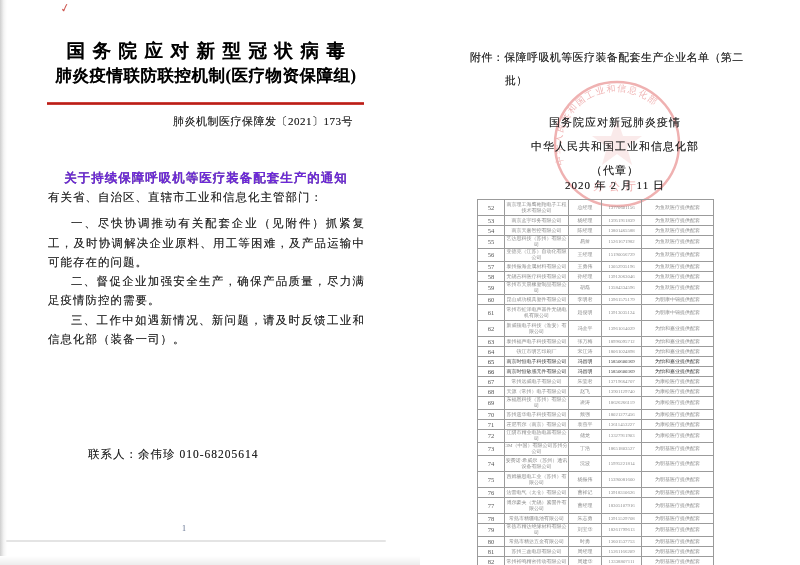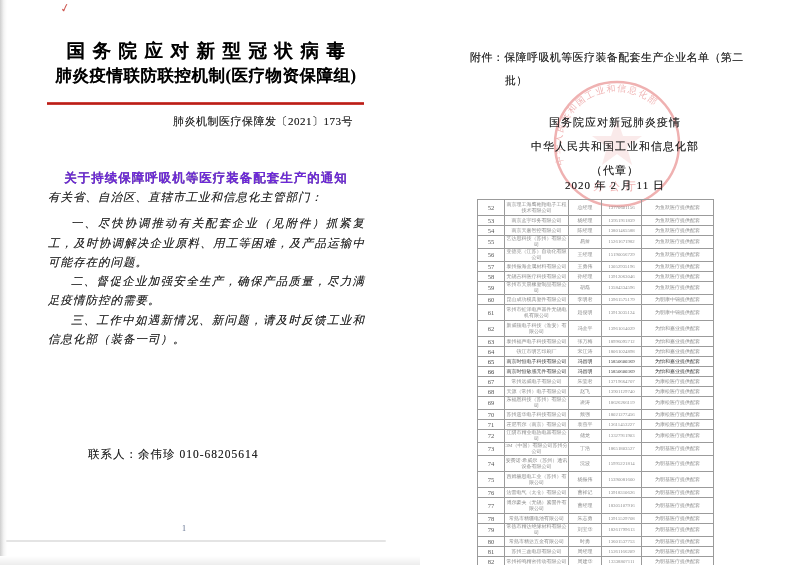--- a/index.html
+++ b/index.html
@@ -15,21 +15,21 @@
   .scan-line{left:6px;top:540px;width:380px;height:2px;background:#e4e4e4;border-radius:2px;}
   .pen-mark{left:60px;top:1px;color:#c4372f;font-size:12px;transform:rotate(-12deg);opacity:.85;font-family:"DejaVu Sans",sans-serif;}
   
   .red-head{left:46px;top:42px;width:320px;text-align:center;color:#000000;font-weight:bold;line-height:1;}
   .red-head .l1{font-size:18.5px;letter-spacing:7.5px;margin-left:7px;white-space:nowrap;}
   .red-head .l2{font-size:16.5px;letter-spacing:.5px;margin-top:7px;white-space:nowrap;}
   .red-rule{left:47px;top:102px;width:317px;height:3px;background:linear-gradient(to bottom,#d9534c,#b21a14 55%,#d9534c);}
   .doc-no{left:158px;top:114px;width:210px;text-align:center;font-size:11px;white-space:nowrap;letter-spacing:.5px;}
   .doc-title{left:46px;top:151px;width:320px;text-align:center;font-weight:bold;font-size:12.5px;letter-spacing:1px;color:#6d28d9;white-space:nowrap;margin-top:19px;}
   .body-block{left:48px;top:188px;width:317px;font-size:11.5px;line-height:19.3px;letter-spacing:1px;text-align:justify;}
-  .body-block p{margin:0;text-indent:2em;font-style:italic;}
+  .body-block p{margin:0;text-indent:2em;}
   .body-block .salute{text-indent:0;margin-bottom:7px;}
   .contact1{left:88px;top:447px;font-size:11.5px;letter-spacing:1px;white-space:nowrap;}
   .contact2{left:114px;top:470px;font-size:11.5px;letter-spacing:1px;white-space:nowrap;}
   .page-no{left:182px;top:524px;font-size:8px;color:#5a6a8a;}
   
   .attach1{left:470px;top:50px;width:290px;font-size:11px;letter-spacing:.4px;white-space:nowrap;}
   .attach2{left:505px;top:74px;font-size:10.8px;letter-spacing:.4px;}
   .signer{left:470px;top:110px;width:290px;text-align:center;font-size:11px;line-height:24px;letter-spacing:1px;}
   .sign-date{left:470px;top:178px;width:290px;text-align:center;font-size:11px;letter-spacing:1px;}
   .stamp{left:535px;top:78px;opacity:.6;filter:blur(.4px);}

